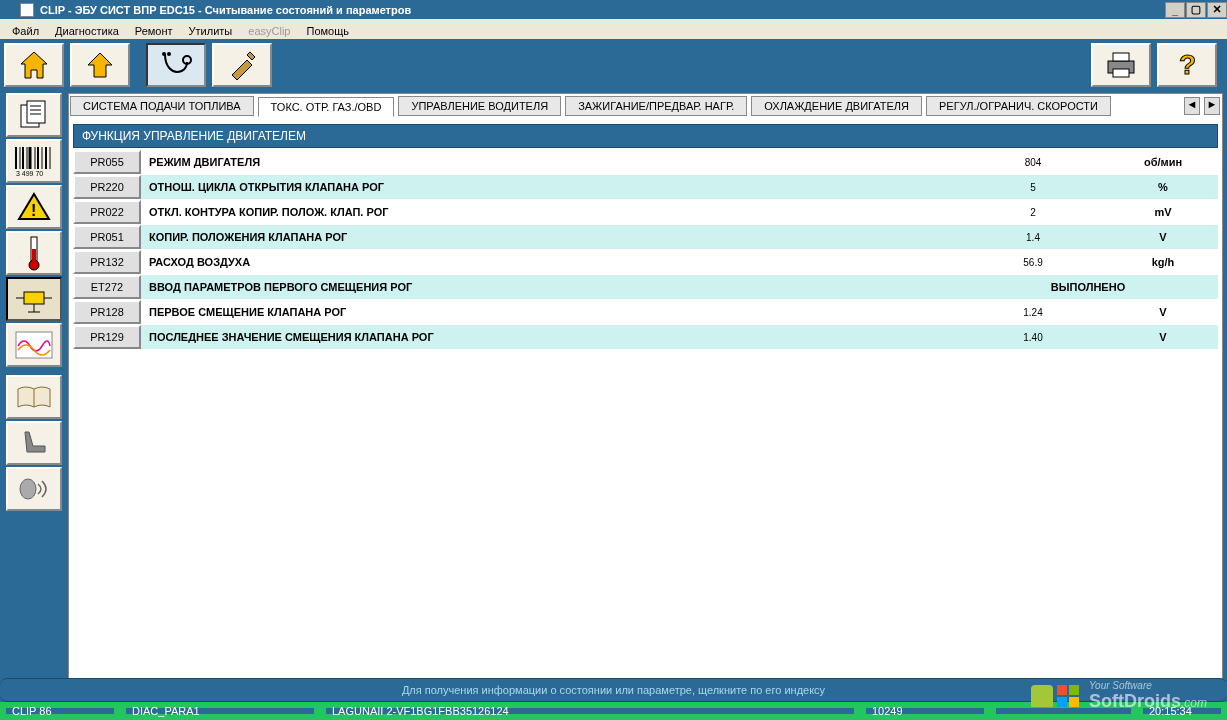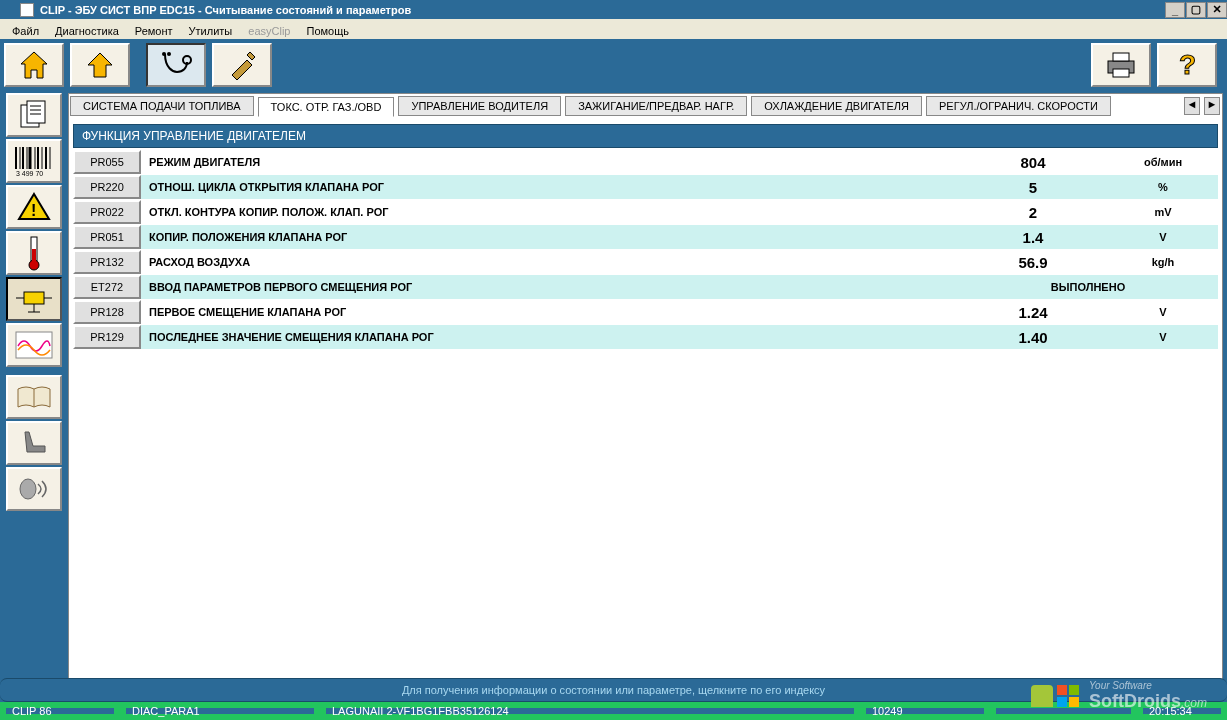--- a/index.html
+++ b/index.html
@@ -152,22 +152,22 @@
   flex: 1;
   display:flex; align-items:center;
   padding-left: 6px;
   font-size: 11px;
   font-weight: bold;
 }
 .param-row .value {
   width: 150px;
   text-align: center;
   display:flex; align-items:center; justify-content:center;
-  font-size: 15px;
-  font-weight: bold;
+  font-size: 10px;
+  font-weight: normal;
 }
 .param-row .unit {
   width: 110px;
   text-align: center;
   display:flex; align-items:center; justify-content:center;
   font-size: 11px;
   font-weight: bold;
 }
 .param-row .wide-value {
   width: 260px;

